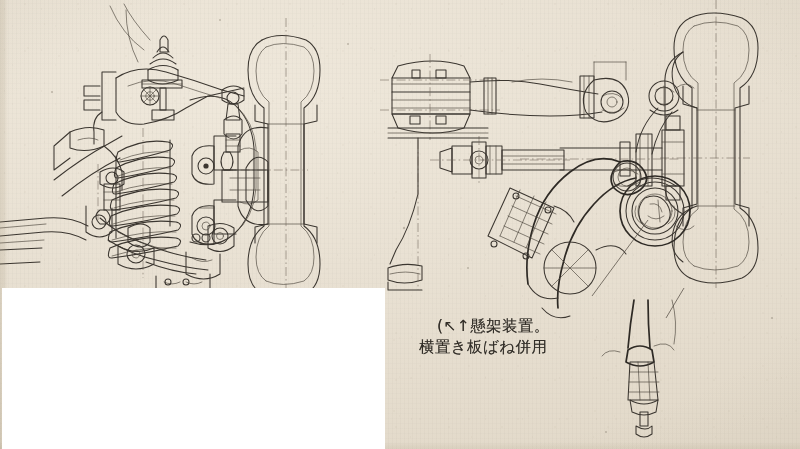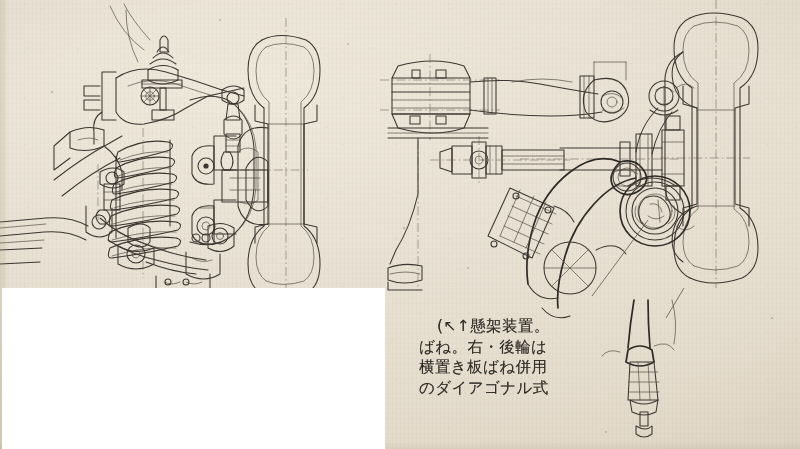--- a/index.html
+++ b/index.html
@@ -378,20 +378,18 @@
       <circle cx="606" cy="432" r="1" fill="#6b6152"></circle>
     </g>
   </svg>
 
   <div class="grain"></div>
   <div class="vignette"></div>
   <div class="edge-shade"></div>
 
   <div id="caption">
     <div class="ln i">(↖↑懸架装置。</div>
-    <div class="ln">ばね。右・後輪は</div>
     <div class="ln">横置き板ばね併用</div>
-    <div class="ln">のダイアゴナル式</div>
   </div>
 
   <div id="occluder"></div>
 
 </div>
 
 </body></html>

